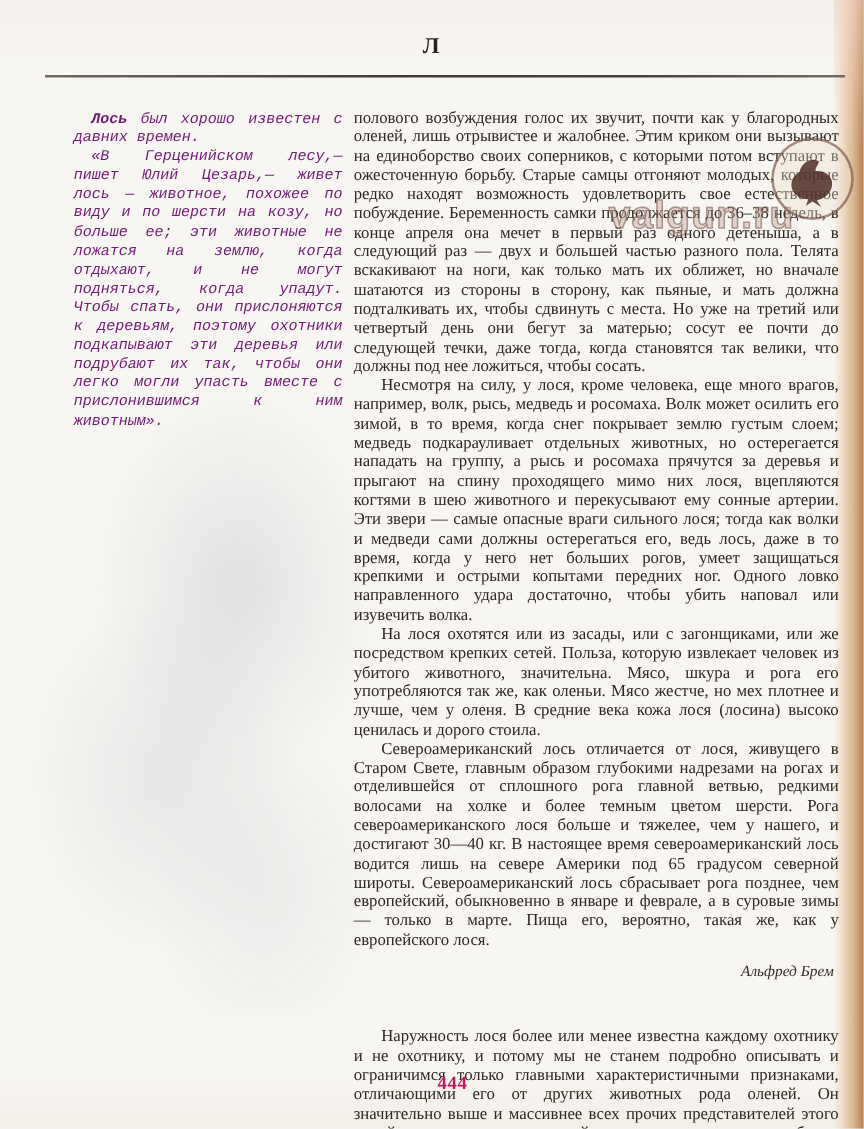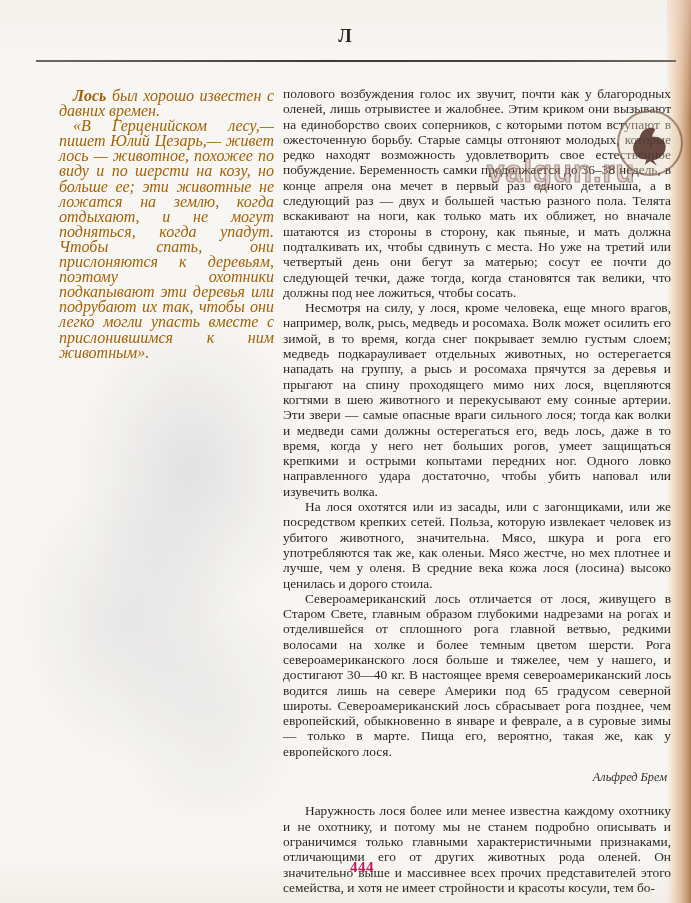--- a/index.html
+++ b/index.html
@@ -45,38 +45,38 @@
     text-align:center; font-weight:bold; font-size:18px; letter-spacing:1px;
     color:#29231e;
   }
   .rule {
     position:absolute; top:60px; left:36px; width:640px; height:2px;
     background:linear-gradient(to right, #6f6960, #403a34 45%, #4a443d 75%, #746d63);
   }
 
   .left-col {
     position:absolute; left:59px; top:88px; width:215px;
-    font-style:italic; font-size:16px; line-height:15.1px;
-    text-align:justify; color:#a16207;
+    font-style:italic; font-size:12px; line-height:15.1px;
+    text-align:justify; color:#701a75;font-family:Liberation Mono, monospace;
   }
   .left-col p { text-indent:14px; }
   .left-col .lead b { font-weight:bold; }
 
   .main-col {
     position:absolute; left:283px; top:86px; width:388px;
     font-size:13.4px; line-height:15.3px; text-align:justify;
     color:#2e2721;
     font-family:Liberation Serif, serif;
   }
   .main-col p { text-indent:22px; }
   .main-col p.continued { text-indent:0; }
   .byline {
     text-indent:0 !important; text-align:right;
     font-style:italic; font-size:12.3px;
-    margin-top:11px; margin-bottom:18px; padding-right:4px;
+    margin-top:11px; margin-bottom:36px; padding-right:4px;
     color:#352d26;
   }
 
   .page-number {
     position:absolute; top:859px; left:350px; width:48px;
     text-align:left; font-weight:bold; font-size:15px; letter-spacing:0.5px;
     color:#be185d;
   }
 
   

